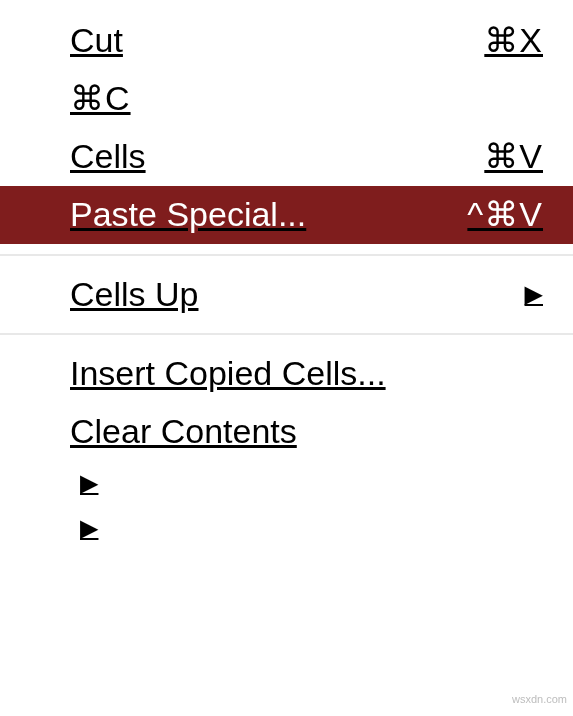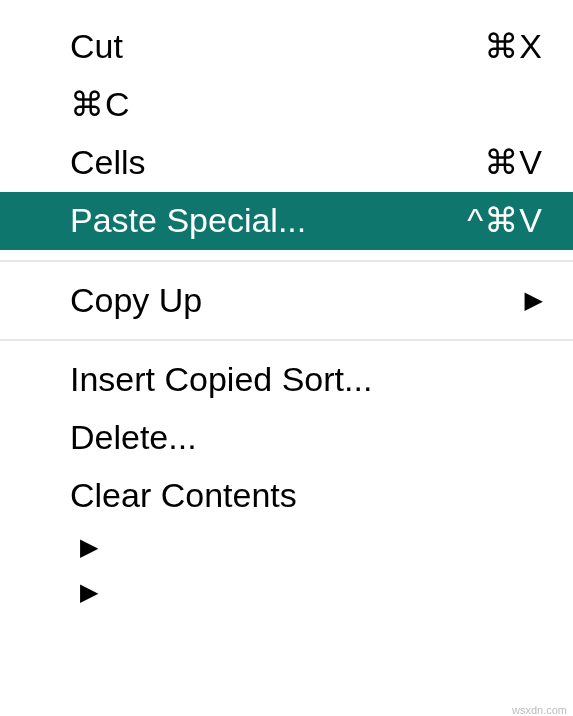--- a/index.html
+++ b/index.html
@@ -10,35 +10,36 @@
     body {
       font-family: -apple-system, "Helvetica Neue", Helvetica, Arial, sans-serif;
       background: #ffffff;
       width: 573px;
       height: 716px;
       overflow: hidden;
     }
     .context-menu {
       width: 573px;
       background: #ffffff;
-      padding-top: 18px;
+      padding-top: 12px;
       padding-bottom: 12px;
+      text-decoration: underline;
     }
     .menu-item {
       display: flex;
       align-items: center;
       justify-content: space-between;
       padding: 6px 30px 6px 70px;
       font-size: 34px;
       color: #000000;
       cursor: default;
       line-height: 1.35;
     }
     .menu-item.highlighted {
-      background: #0f766e;
+      background: #7f1d1d;
       color: #ffffff;
     }
     .menu-item.highlighted .shortcut {
       color: #ffffff;
     }
     .menu-label {
       flex: 1;
       text-align: left;
     }
     .shortcut {
@@ -53,21 +54,21 @@
       margin-left: 10px;
     }
     .separator {
       height: 2px;
       background: #e8e8e8;
       margin: 10px 0;
     }
     .watermark {
       position: absolute;
       right: 6px;
-      bottom: 0;
+      bottom: 11px;
       font-size: 11px;
       color: #bdbdbd;
       font-family: Arial, sans-serif;
     }
   </style>
 </head>
 <body>
 
 <div class="context-menu" id="menu-root">
     <div class="menu-item">
@@ -80,29 +81,26 @@
     <div class="menu-item">
       <span class="menu-label">Cells</span>
       <span class="shortcut">⌘V</span>
     </div>
     <div class="menu-item highlighted">
       <span class="menu-label">Paste Special...</span>
       <span class="shortcut">^⌘V</span>
     </div>
     <div class="separator"></div>
     <div class="menu-item">
-      <span class="menu-label">Copy Up</span>
+      <span class="menu-label">Cells Up</span>
       <span class="submenu-arrow">▶</span>
     </div>
     <div class="separator"></div>
     <div class="menu-item">
-      <span class="menu-label">Insert Copied Sort...</span>
-    </div>
-    <div class="menu-item">
-      <span class="menu-label">Delete...</span>
+      <span class="menu-label">Insert Copied Cells...</span>
     </div>
     <div class="menu-item">
       <span class="menu-label">Clear Contents</span>
     </div>
     <div class="menu-item">
       <span class="submenu-arrow">▶</span>
     </div>
     <div class="menu-item">
       <span class="submenu-arrow">▶</span>
     </div>

